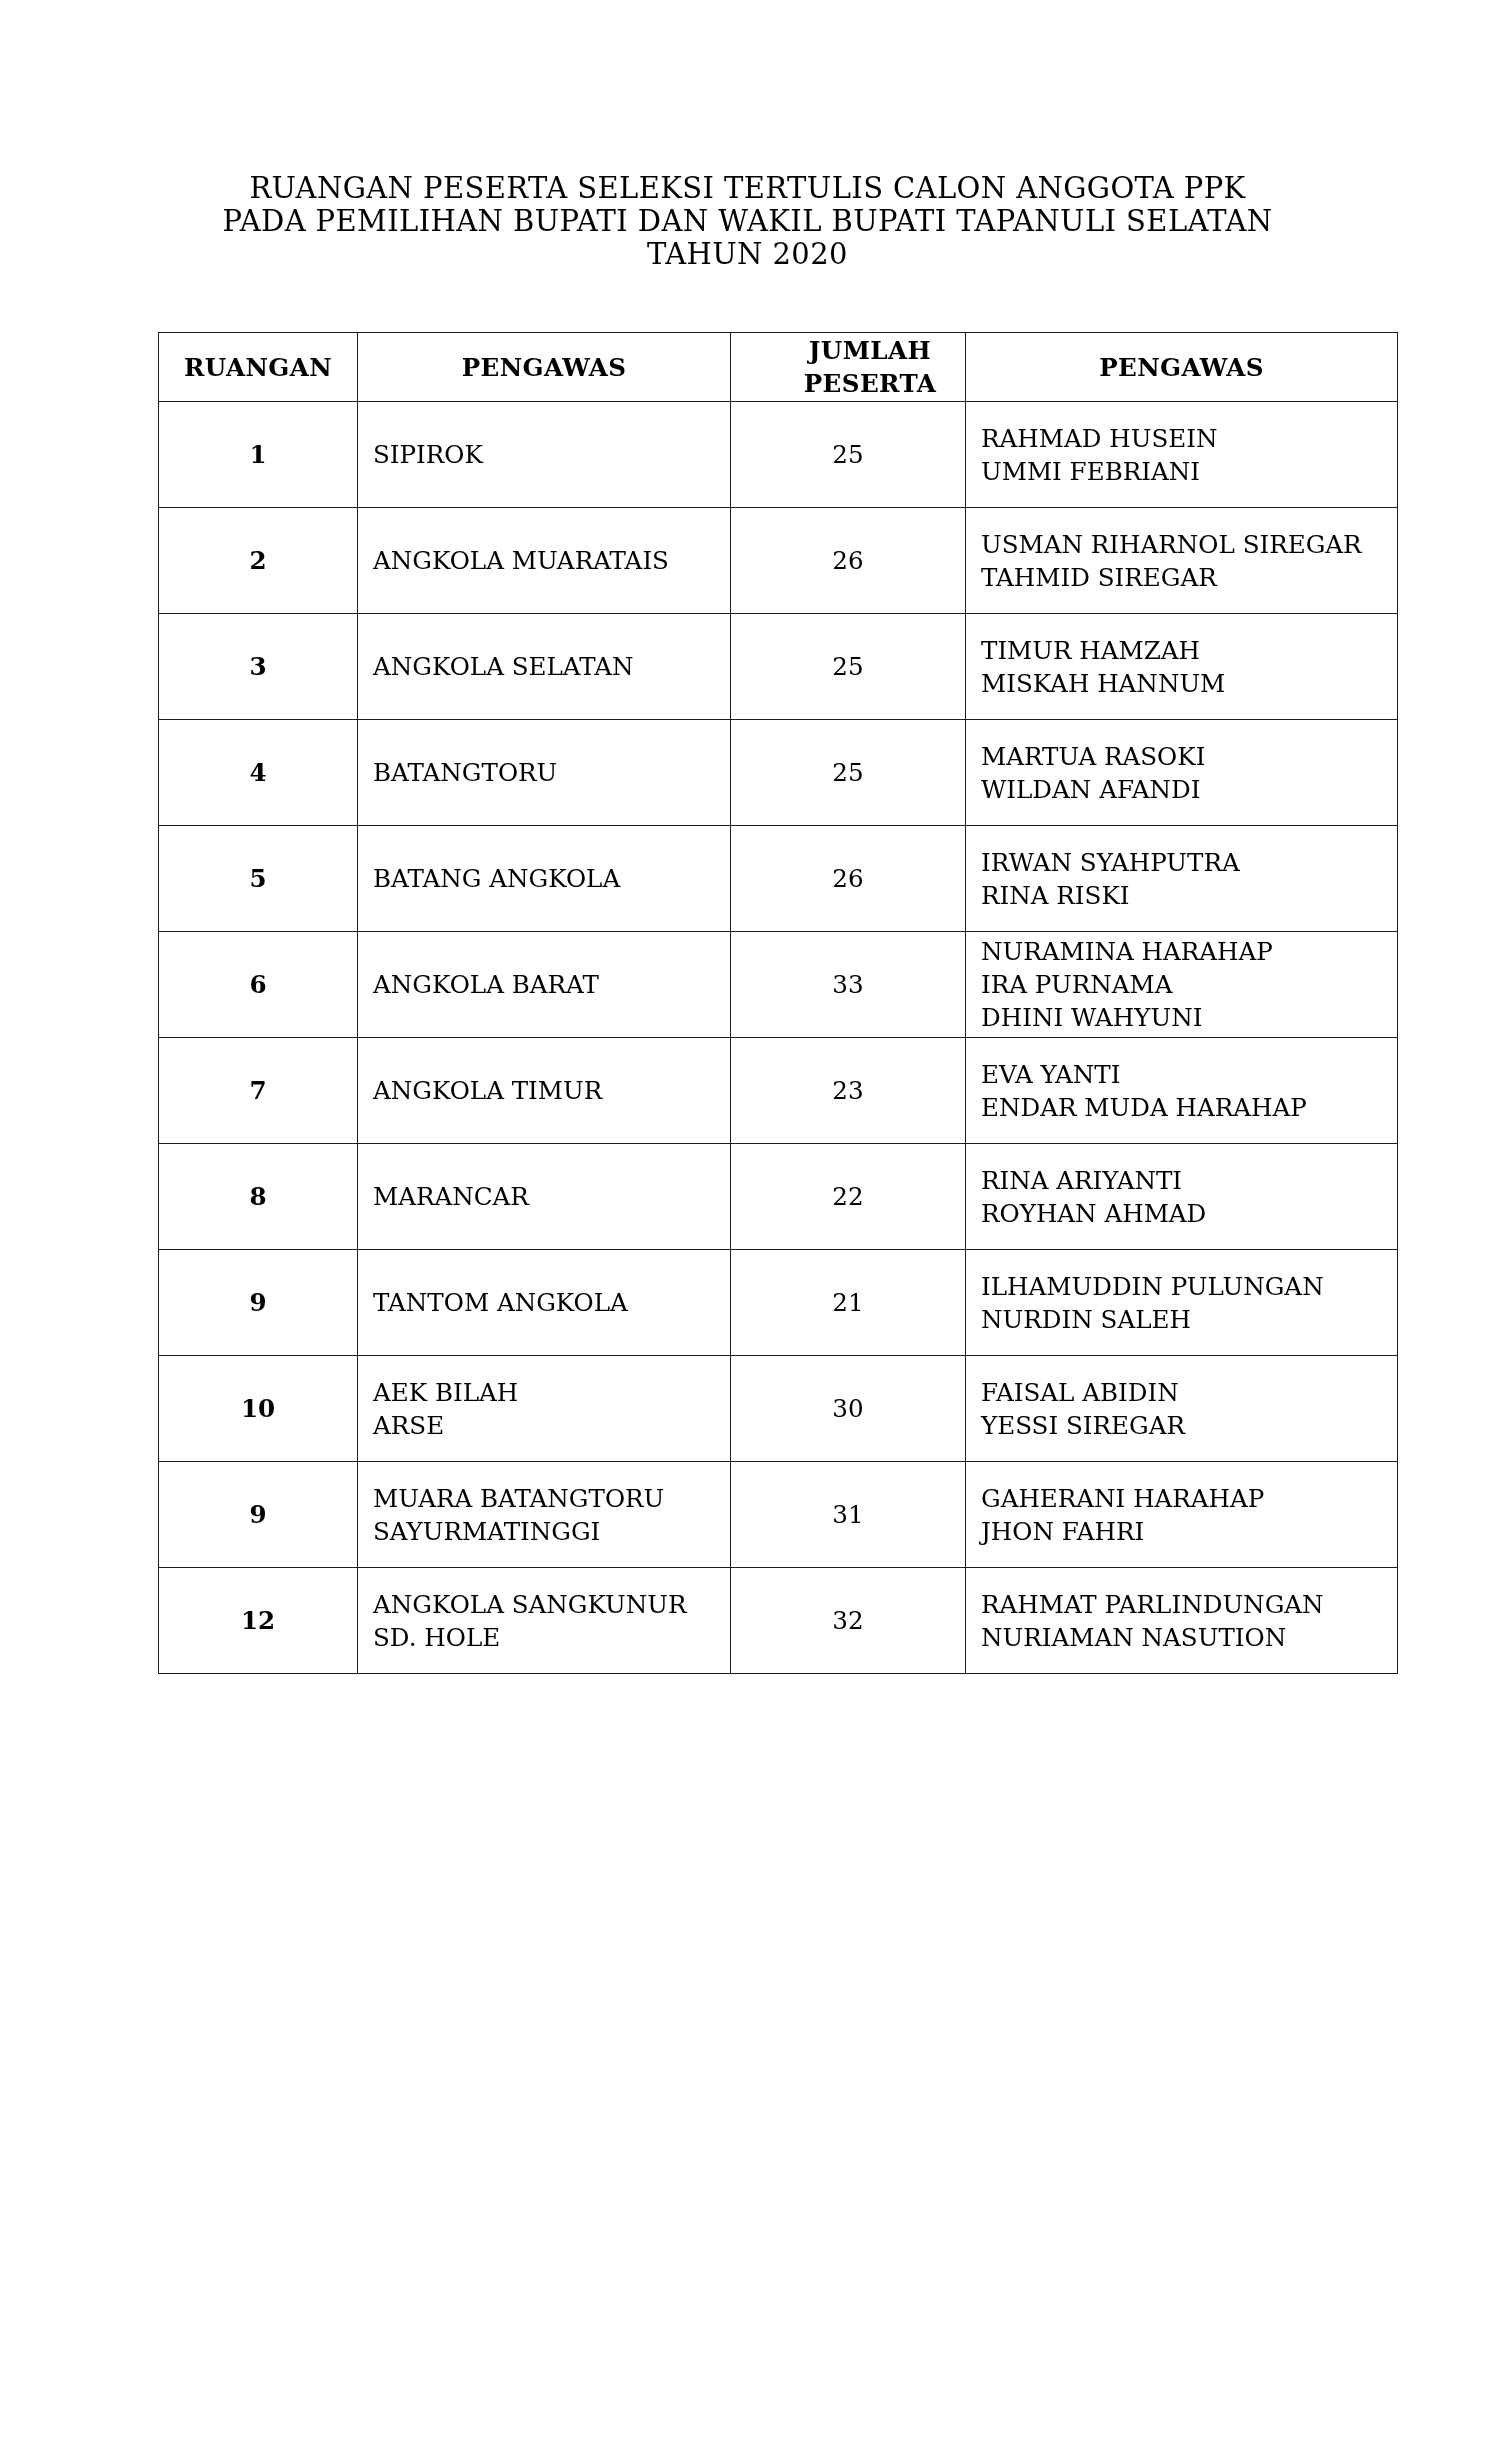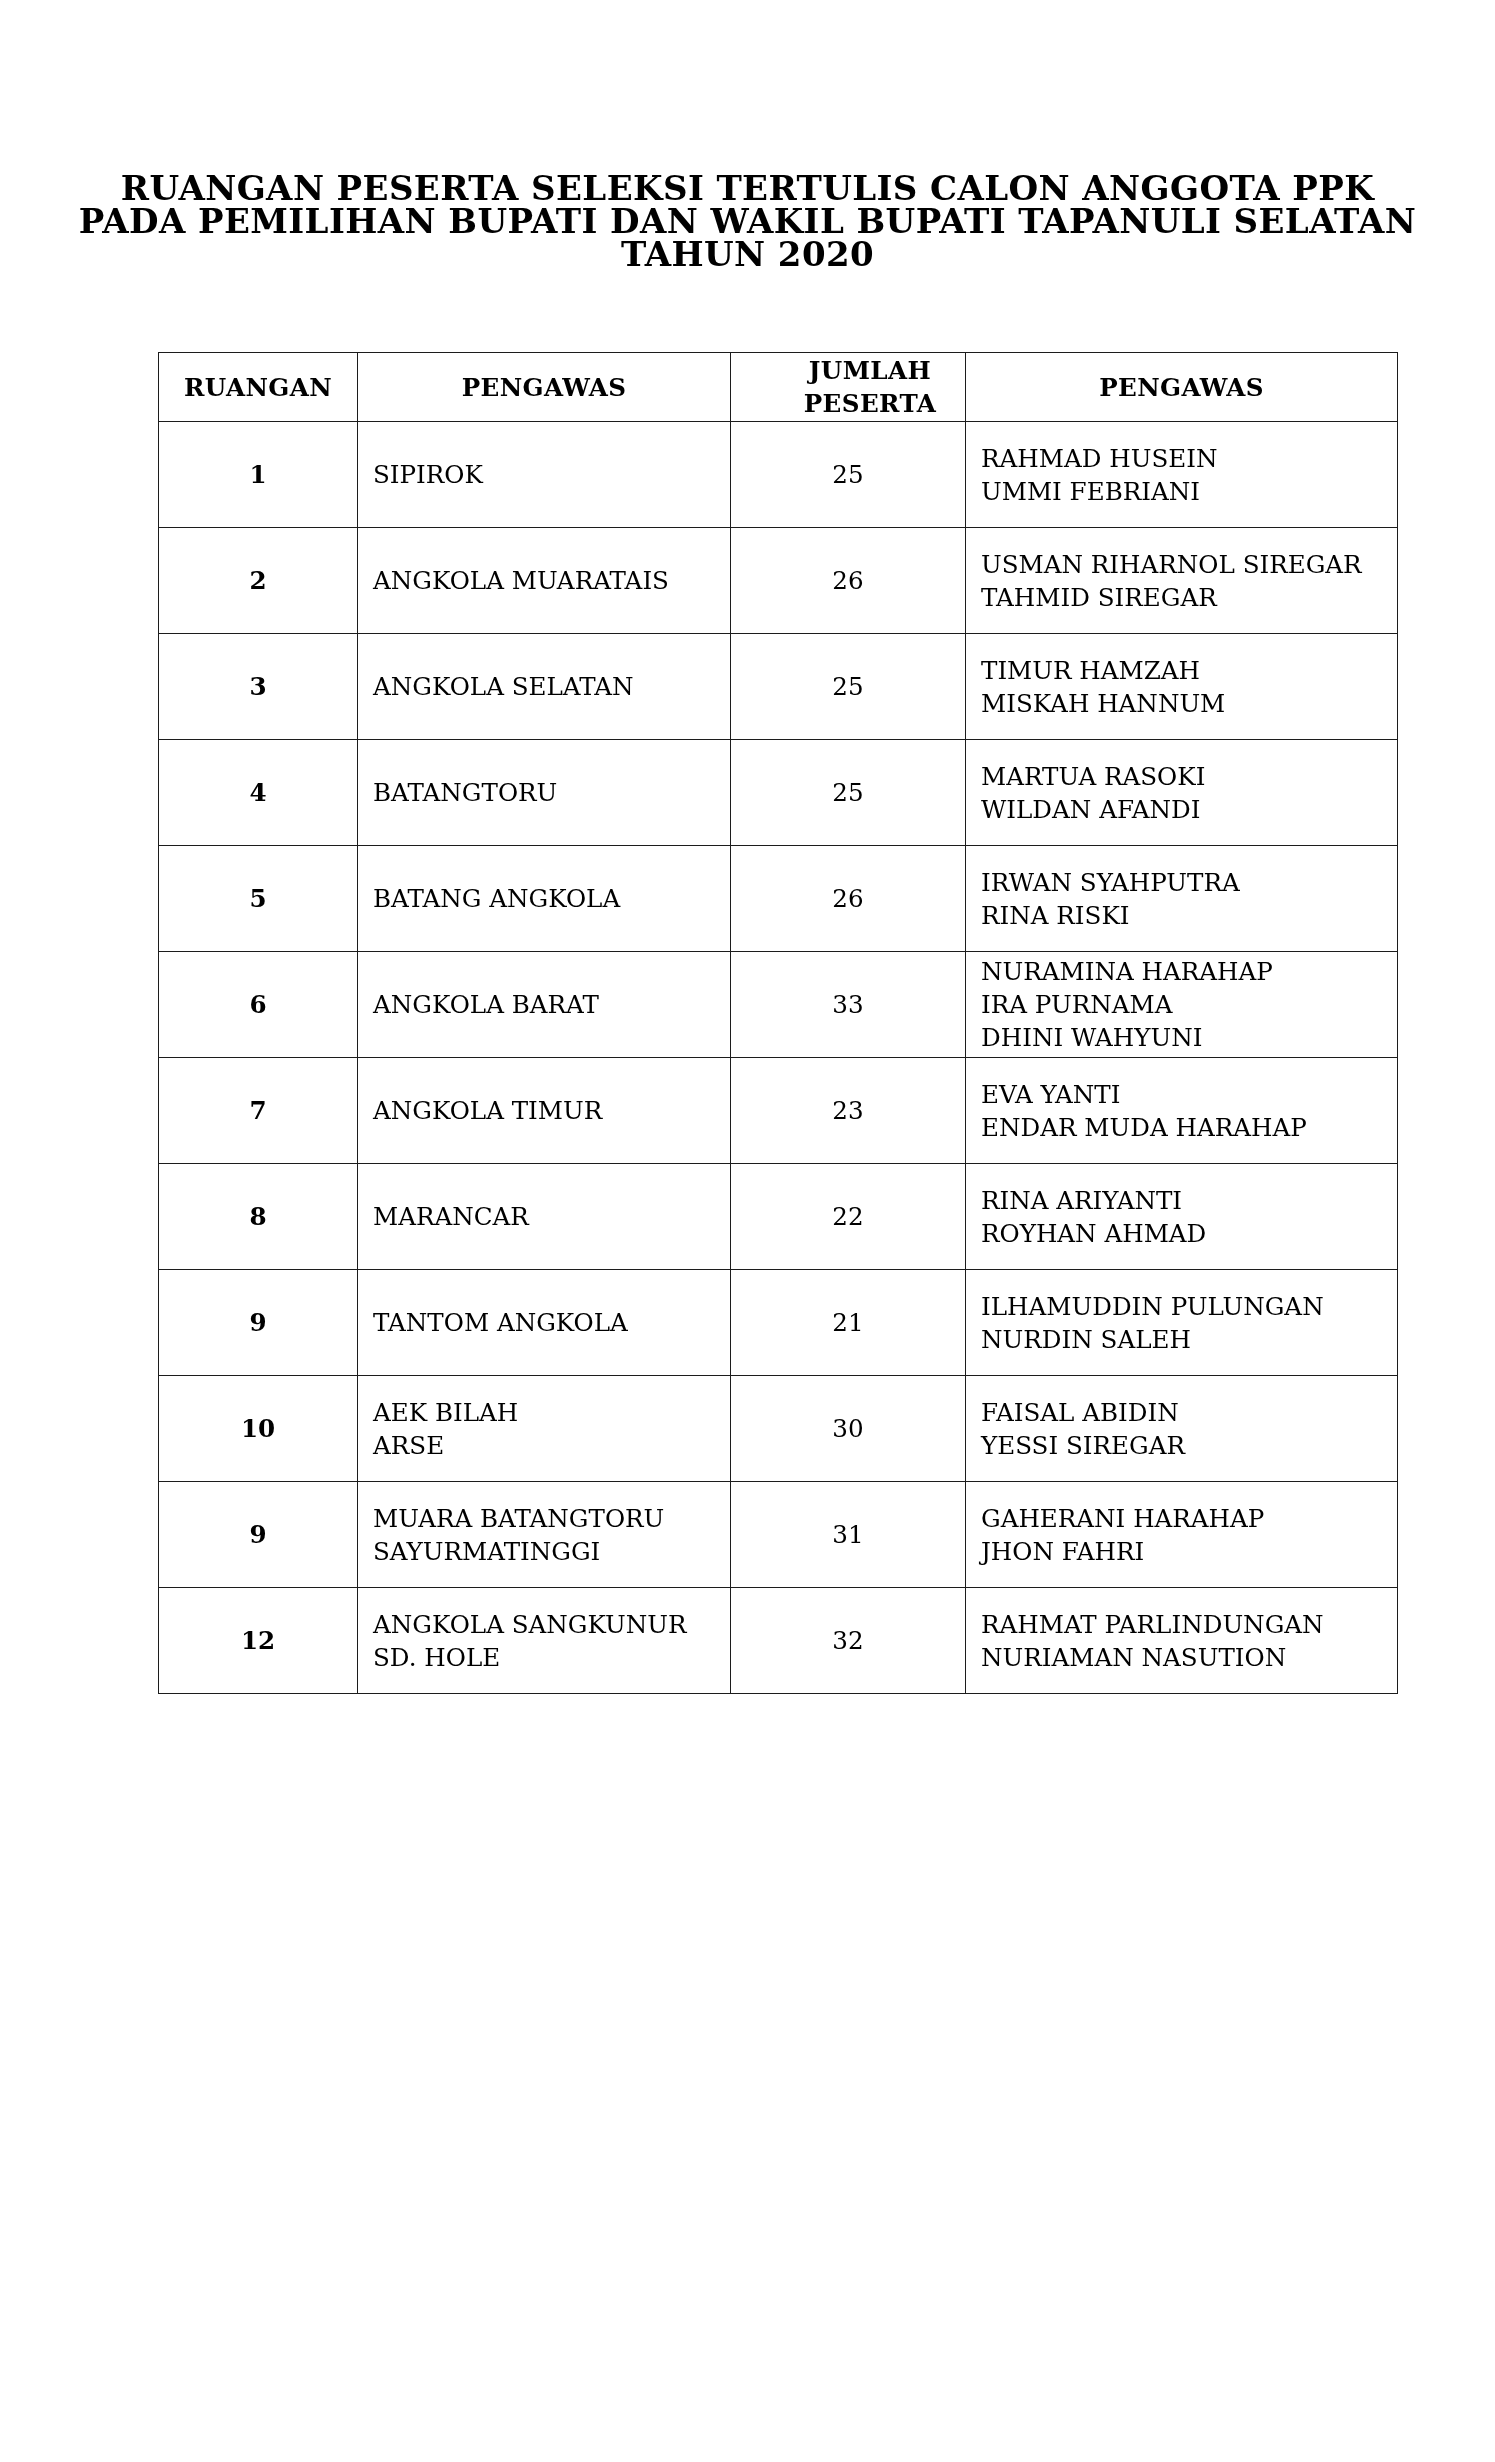--- a/index.html
+++ b/index.html
@@ -15,29 +15,29 @@
     font-family: "DejaVu Serif", "Liberation Serif", serif;
     color: #000000;
     overflow: hidden;
   }
   .doc-title {
     position: absolute;
     top: 172px;
     left: 0;
     right: 0;
     text-align: center;
-    font-weight: bold;
-    font-size: 34px;
+    font-weight: normal;
+    font-size: 29px;
     line-height: 33px;
     letter-spacing: 0.4px;
   }
   table.roster-table {
     position: absolute;
     left: 158px;
-    top: 352px;
+    top: 332px;
     width: 1238px;
     border-collapse: collapse;
     table-layout: fixed;
     border: 1.8px solid #1c1c1c;
   }
   col.c-ruangan  { width: 199px; }
   col.c-kecamatan{ width: 373px; }
   col.c-jumlah   { width: 235px; }
   col.c-pengawas { width: 432px; }
 

